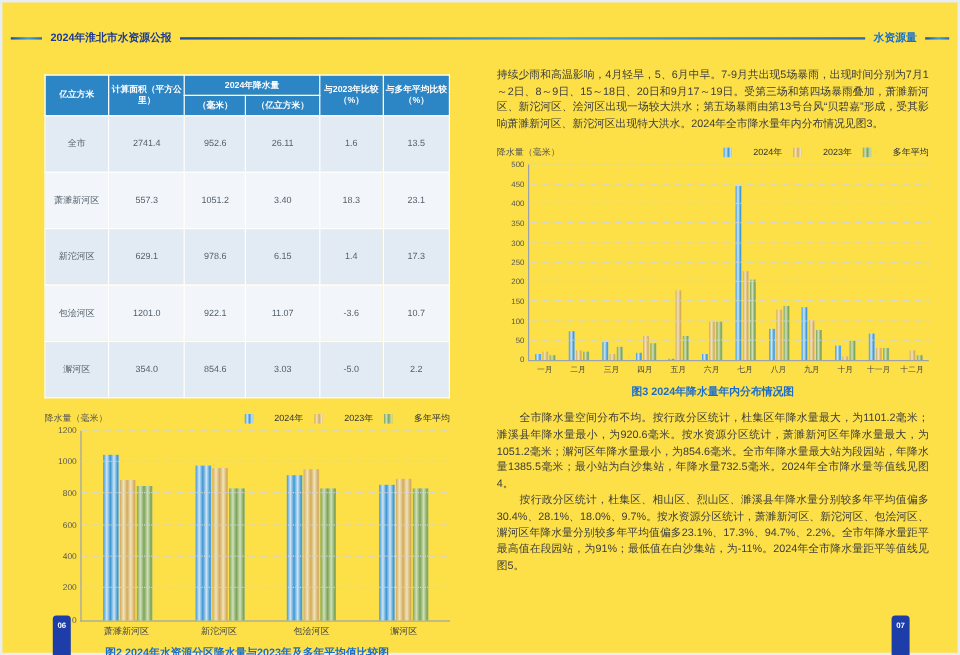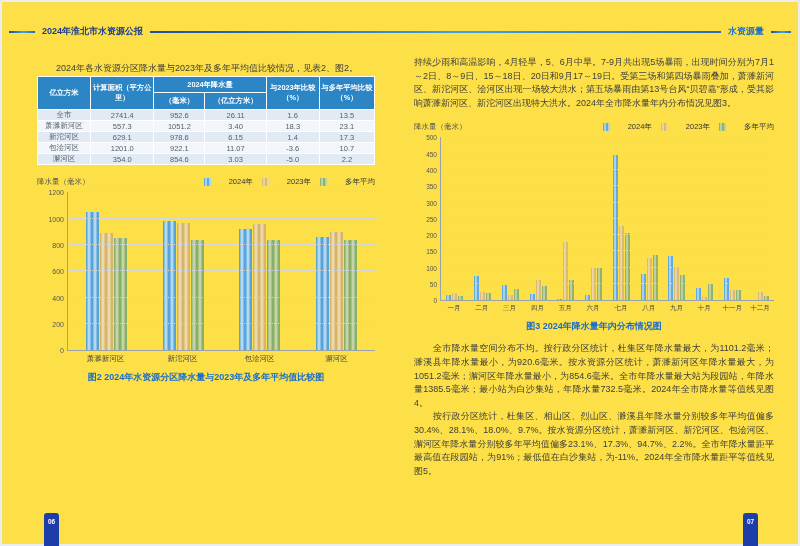--- a/index.html
+++ b/index.html
@@ -16,21 +16,21 @@
   
   .left-col{position:absolute;left:37px;top:62px;width:338px;}
   .right-col{position:absolute;left:414px;top:56px;width:360px;}
   .body-text{font-size:9px;line-height:13.6px;color:#3d3d3d;margin:0;text-align:justify;}
   .indent{text-indent:19px;}
   
   .tbl-caption{font-size:9px;font-weight:bold;color:#1b6dcc;text-align:center;margin:9px 0 5px;}
   .data-table{width:100%;border-collapse:collapse;table-layout:fixed;}
   .data-table th{background:#2c85c4;color:#fff;font-size:7.3px;font-weight:bold;line-height:1.35;
     padding:3px 1px;border:1px solid #fff;text-align:center;}
-  .data-table td{font-size:7.5px;color:#55606c;padding:0 1px;border:1px solid #fff;text-align:center;}
+  .data-table td{font-size:7.5px;color:#55606c;padding:18px 1px;border:1px solid #fff;text-align:center;}
   .data-table tr.odd td{background:#e2ebf4;}
   .data-table tr.even td{background:#f2f6fa;}
   
   .chart{margin-top:12px;}
   .chart-top{display:flex;justify-content:space-between;align-items:flex-end;margin-bottom:5px;}
   .ylabel{font-size:7.5px;color:#555;}
   .legend{display:flex;align-items:center;}
   .legend-item{display:inline-flex;align-items:center;gap:18px;margin-left:9px;font-size:7.5px;color:#333;}
   .legend-chip{width:7px;height:8px;display:inline-block;}
   .plot-wrap{position:relative;}
@@ -56,21 +56,20 @@
 
   <div class="header">
     <span class="hline hline-left"></span>
     <span class="htitle">2024年淮北市水资源公报</span>
     <span class="hline hline-mid"></span>
     <span class="hlabel">水资源量</span>
     <span class="hline hline-right"></span>
   </div>
 
   <div class="left-col">
-    <p class="body-text indent">2024年各水资源分区降水量与2023年及多年平均值比较情况，见表2、图2。</p>
     <table class="data-table" id="zone-table">
         <colgroup>
           <col style="width: 52px;">
           <col style="width: 62px;">
           <col style="width: 50px;">
           <col style="width: 60px;">
           <col style="width: 52px;">
           <col style="width: 54px;">
         </colgroup>
         <thead>

